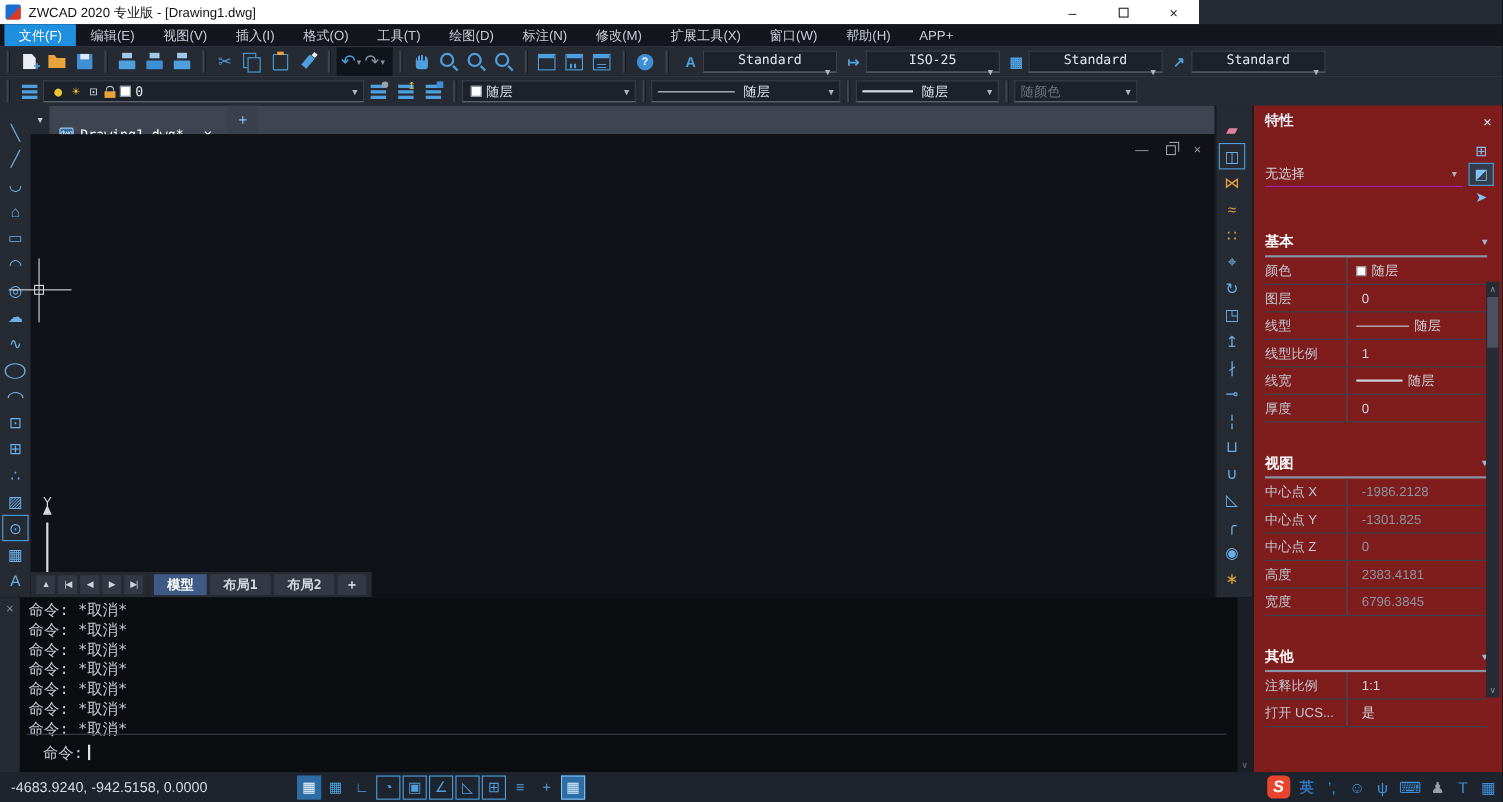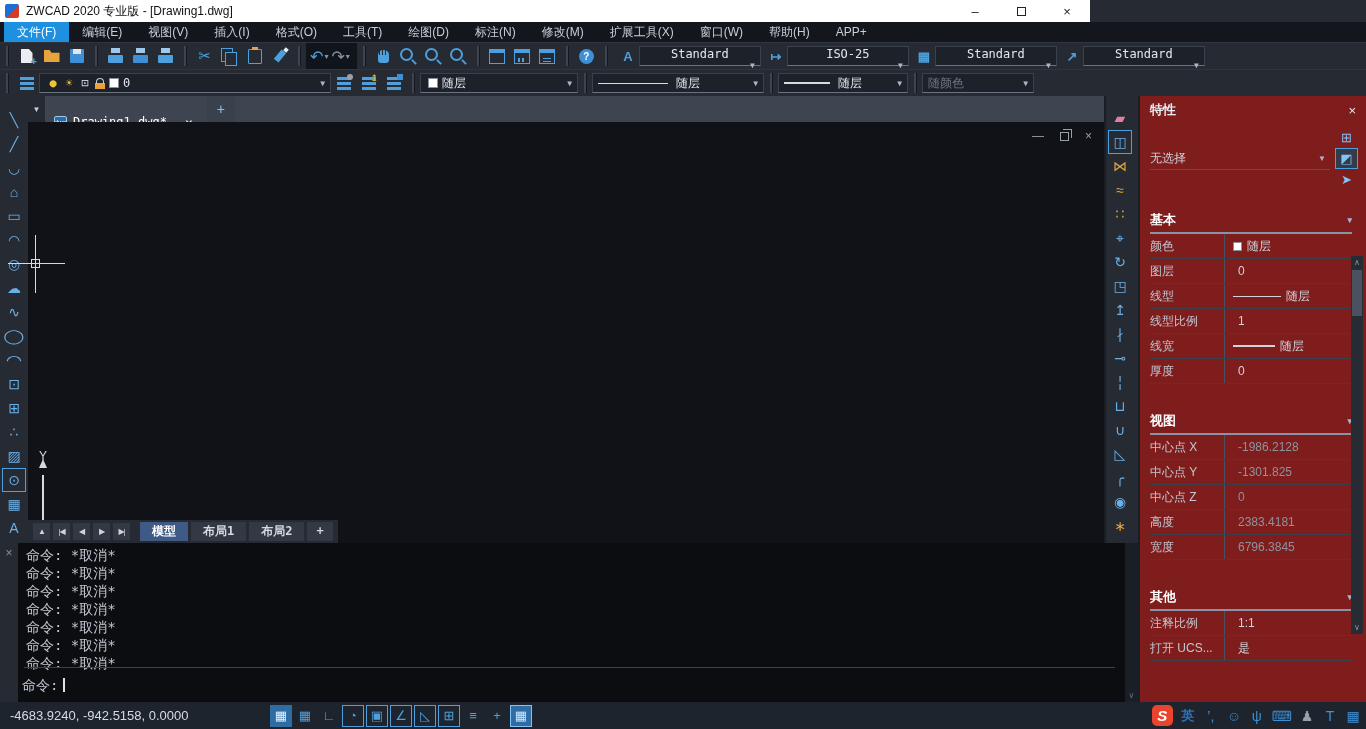--- a/index.html
+++ b/index.html
@@ -112,21 +112,21 @@
   .navbtn{min-width:17px;height:17px;background:#333845;color:#cfd4dc;font-size:8px;display:flex;align-items:center;justify-content:center;letter-spacing:-1px;}
   .mtab{padding:0 12px;height:19px;line-height:19px;background:#333845;color:#d4d8df;font-family:"DejaVu Sans Mono",monospace;font-weight:bold;font-size:12px;}
   .mtab.active{background:#3e5a85;color:#fff;}
   .mtab.plus{padding:0 9px;color:#cfd4dc;}
   
   .cmdwin{position:absolute;left:0;top:543px;width:1138px;height:159px;background:#0b0d11;display:flex;}
   .cmd-strip{width:18px;background:#262a33;color:#8a8f98;text-align:center;padding-top:3px;font-size:12px;}
   .cmd-body{flex:1;position:relative;font-family:"DejaVu Sans Mono",monospace;font-size:14px;color:#c2c7d0;padding:3px 8px;}
   .cmd-line{line-height:18px;white-space:pre;}
   .cmd-sep{position:absolute;left:6px;right:10px;bottom:34px;border-top:1px solid #3a404c;}
-  .cmd-prompt{position:absolute;left:4px;bottom:8px;line-height:18px;margin-top:32px;}
+  .cmd-prompt{position:absolute;left:21px;bottom:8px;line-height:18px;margin-top:32px;}
   .cursor{display:inline-block;width:2px;height:14px;background:#dfe3ea;margin-left:5px;vertical-align:-2px;animation:blink 1s steps(1) infinite;}
   @keyframes blink{50%{opacity:0;}}
   .cmd-scroll{width:13px;background:#1a1e26;position:relative;}
   .cmd-scroll .dn{position:absolute;bottom:2px;left:0;right:0;text-align:center;color:#6a7280;font-size:8px;}
   
   .props{position:absolute;left:1138px;top:96px;width:228px;height:606px;background:#7f1d1d;border-left:2px solid #1a1d24;}
   .p-title{height:28px;display:flex;align-items:center;padding:0 10px;color:#e8ebf0;font-size:13px;font-weight:bold;}
   .p-close{margin-left:auto;color:#e3e7ee;font-size:13px;font-weight:normal;}
   .p-selrow{display:flex;align-items:center;padding:3px 8px 3px 10px;gap:5px;}
   .p-sel{flex:1;height:22px;border-bottom:1px solid #a21caf;color:#cfd4dc;display:flex;align-items:center;font-size:12px;}

